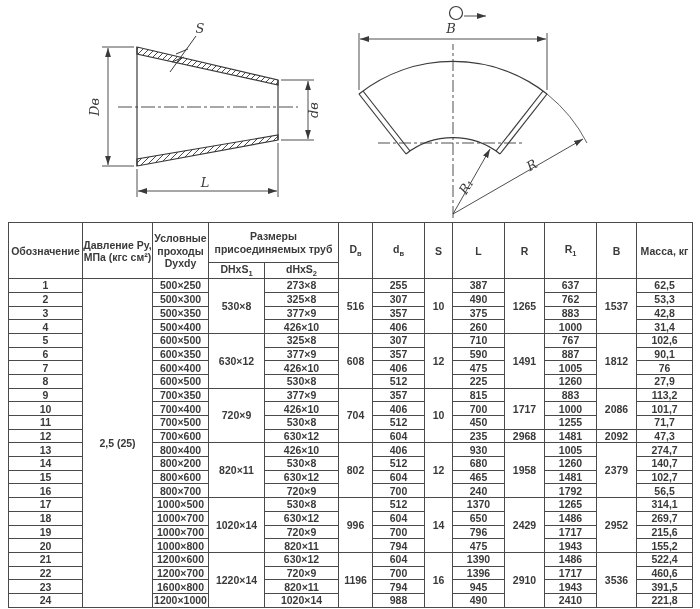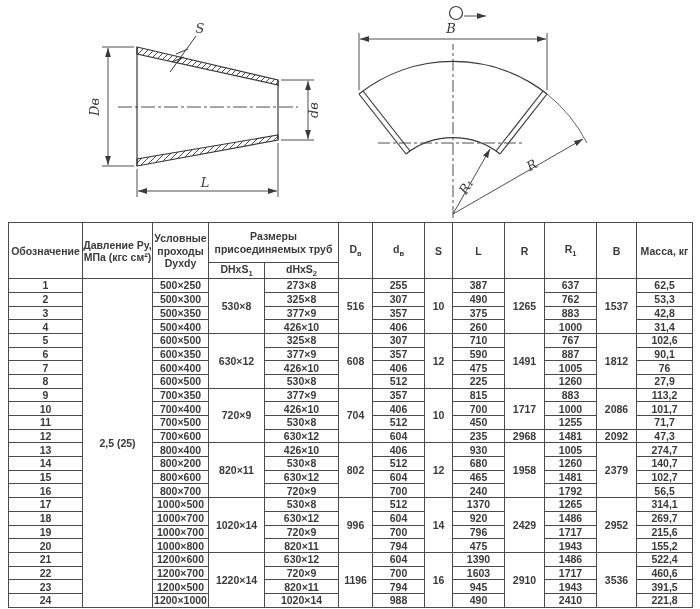--- a/index.html
+++ b/index.html
@@ -335,21 +335,21 @@
           <td rowspan="4">2429</td>
           <td>1265</td>
           <td rowspan="4">2952</td>
           <td>314,1</td>
         </tr>
         <tr>
           <td>18</td>
           <td>1000×700</td>
           <td>630×12</td>
           <td>604</td>
-          <td>920</td>
+          <td>650</td>
           <td>1486</td>
           <td>269,7</td>
         </tr>
         <tr>
           <td>19</td>
           <td>1000×700</td>
           <td>720×9</td>
           <td>700</td>
           <td>796</td>
           <td>1717</td>
@@ -376,27 +376,27 @@
           <td rowspan="4">2910</td>
           <td>1486</td>
           <td rowspan="4">3536</td>
           <td>522,4</td>
         </tr>
         <tr>
           <td>22</td>
           <td>1200×700</td>
           <td>720×9</td>
           <td>700</td>
-          <td>1603</td>
+          <td>1396</td>
           <td>1717</td>
           <td>460,6</td>
         </tr>
         <tr>
           <td>23</td>
-          <td>1200×500</td>
+          <td>1600×800</td>
           <td>820×11</td>
           <td>794</td>
           <td>945</td>
           <td>1943</td>
           <td>391,5</td>
         </tr>
         <tr>
           <td>24</td>
           <td>1200×1000</td>
           <td>1020×14</td>

